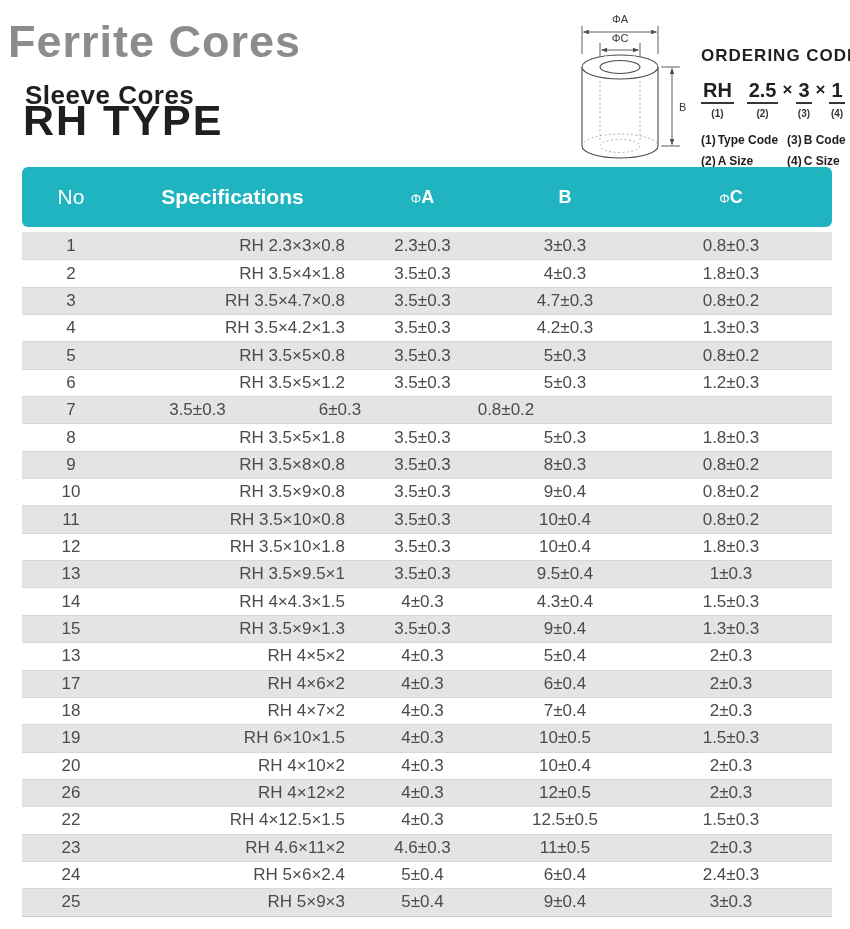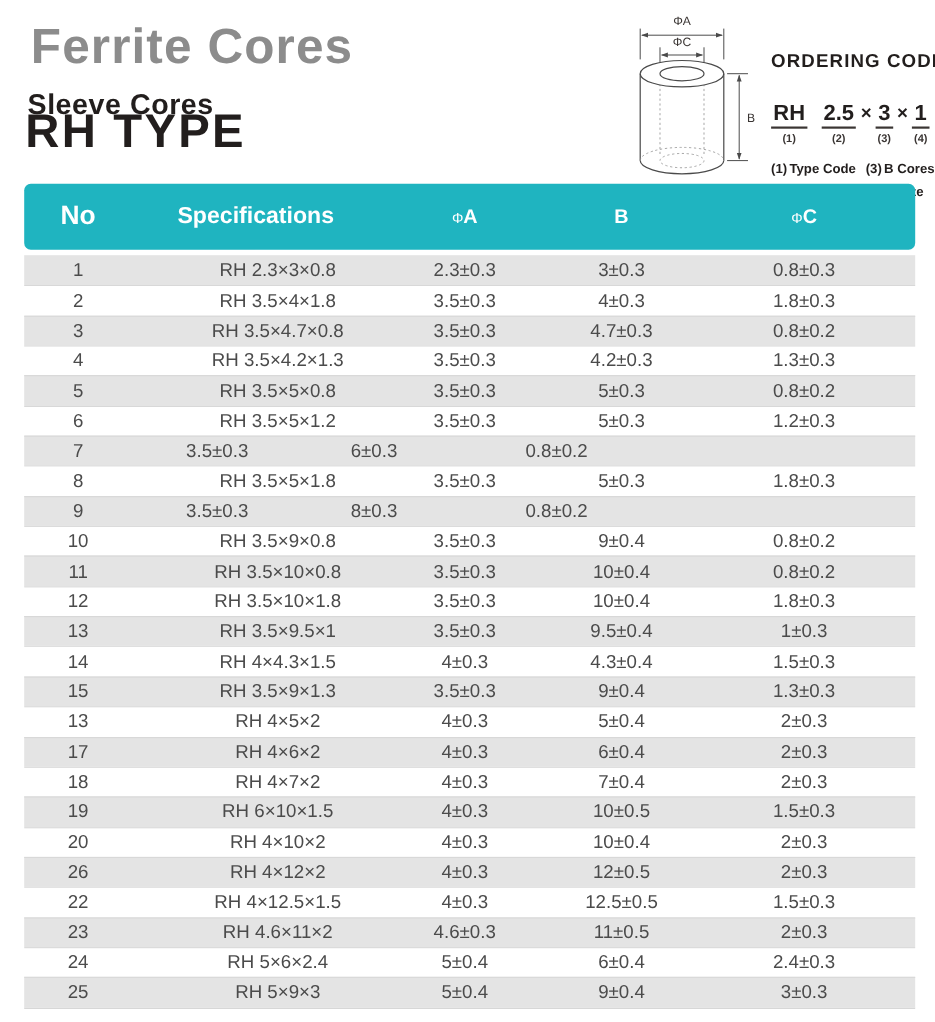--- a/index.html
+++ b/index.html
@@ -1,72 +1,72 @@
 <!DOCTYPE html>
 <html><head>
 <meta charset="utf-8">
 <style>
   * { margin:0; padding:0; box-sizing:border-box; }
   html,body { width:850px; height:929px; background:#ffffff; overflow:hidden;
               font-family:"Liberation Sans", sans-serif; }
   .canvas { position:relative; width:850px; height:929px; background:#fff; }
 
   
-  .title-main { position:absolute; left:28px; top:16px; font-size:45px; font-weight:bold;
+  .title-main { position:absolute; left:8px; top:16px; font-size:45px; font-weight:bold;
                 color:#8c8c8c; letter-spacing:1px; }
   .title-sub  { position:absolute; left:25px; top:80px; font-size:26px; font-weight:bold;
                 color:#221e1d; letter-spacing:0.5px; }
   .title-type { position:absolute; left:23px; top:96px; font-size:43px; font-weight:bold;
                 color:#221e1d; letter-spacing:2px; }
 
   
   .diagram { position:absolute; left:558px; top:10px; width:148px; height:155px; }
   .diagram svg { width:100%; height:100%; }
 
   
   .ordering { position:absolute; left:701px; top:46px; width:148px; color:#221e1d; }
   .oc-title { font-size:17px; font-weight:bold; letter-spacing:1px; white-space:nowrap; }
-  .oc-code  { margin-top:26px; display:flex; align-items:flex-start; }
+  .oc-code  { margin-top:13px; display:flex; align-items:flex-start; }
   .oc-seg   { display:flex; flex-direction:column; align-items:center; }
   .oc-val   { font-size:20px; font-weight:bold; line-height:22px; padding:0 2px 1px 2px;
               border-bottom:2px solid #3a3533; }
   .oc-x     { font-size:17px; font-weight:bold; line-height:22px; padding:0 4px; }
   .oc-num   { font-size:10px; font-weight:bold; margin-top:4px; color:#3a3533; }
   .oc-legend { margin-top:14px; display:grid; grid-template-columns:86px auto;
                row-gap:7px; }
   .oc-leg-item { font-size:12px; font-weight:bold; white-space:nowrap; }
   .oc-key { margin-right:2px; }
 
   
   .tbl { position:absolute; left:22px; top:167px; width:810px; }
   .tbl-header { width:810px; height:60px; background:#1fb4c0; border-radius:6px;
                 display:flex; color:#ffffff; }
   .h-no   { width:98px;  display:flex; align-items:center; justify-content:center;
-            font-size:24px; font-weight:bold; }
+            font-size:21px; font-weight:normal; }
   .h-spec { width:225px; display:flex; align-items:center; justify-content:center;
             font-size:21px; font-weight:bold; }
   .h-dims { width:487px; display:flex; flex-direction:column; }
   .h-dims-title { height:29px; display:flex; align-items:center; justify-content:center;
                   font-size:18px; font-weight:bold;
                   border-bottom:1px solid rgba(255,255,255,0.85);
                   margin:0 2px 0 8px; }
   .h-dims-sub { flex:1; display:flex; align-items:center; }
   .h-sub-a { width:155px; text-align:center; }
   .h-sub-b { width:130px; text-align:center; }
   .h-sub-c { width:202px; text-align:center; }
   .h-sym  { font-size:13px; font-weight:normal; }
   .h-letter { font-size:18px; font-weight:bold; }
 
   .tbl-body { margin-top:5px; width:810px; border-bottom:1px solid #c7c7c7; }
   .row { display:flex; height:27.35px; align-items:center;
          border-top:1px solid #d8d8d8; font-size:17px; color:#4b4b4b; }
   .row:first-child { border-top:none; }
   .row.alt { background:#e4e4e4; }
   .c-no   { width:98px; text-align:center; }
-  .c-spec { width:225px; text-align:center; padding-left:40px; }
+  .c-spec { width:225px; text-align:right; padding-left:40px; }
   .c-a    { width:155px; text-align:center; }
   .c-b    { width:130px; text-align:center; }
   .c-c    { width:202px; text-align:center; }
 </style>
 </head>
 <body>
 
 <div class="canvas">
 
   <div class="title-main">Ferrite Cores</div>
@@ -126,21 +126,21 @@
         <span class="oc-num">(3)</span>
       </div>
       <span class="oc-x">×</span>
       <div class="oc-seg">
         <span class="oc-val">1</span>
         <span class="oc-num">(4)</span>
       </div>
     </div>
     <div class="oc-legend">
       <div class="oc-leg-item"><span class="oc-key">(1)</span><span>Type Code</span></div>
-      <div class="oc-leg-item"><span class="oc-key">(3)</span><span>B Cores</span></div>
+      <div class="oc-leg-item"><span class="oc-key">(3)</span><span>B Code</span></div>
       <div class="oc-leg-item"><span class="oc-key">(2)</span><span>A Size</span></div>
       <div class="oc-leg-item"><span class="oc-key">(4)</span><span>C Size</span></div>
     </div>
   </div>
 
   <div class="tbl">
     <div class="tbl-header">
       <div class="h-no">No</div>
       <div class="h-spec">Specifications</div>
       <div class="h-dims">
@@ -202,20 +202,21 @@
         </div>
         <div class="row">
           <div class="c-no">8</div>
           <div class="c-spec">RH 3.5×5×1.8</div>
           <div class="c-a">3.5±0.3</div>
           <div class="c-b">5±0.3</div>
           <div class="c-c">1.8±0.3</div>
         </div>
         <div class="row alt">
           <div class="c-no">9</div>
+          <div class="c-spec">RH 3.5×8×0.8</div>
           <div class="c-a">3.5±0.3</div>
           <div class="c-b">8±0.3</div>
           <div class="c-c">0.8±0.2</div>
         </div>
         <div class="row">
           <div class="c-no">10</div>
           <div class="c-spec">RH 3.5×9×0.8</div>
           <div class="c-a">3.5±0.3</div>
           <div class="c-b">9±0.4</div>
           <div class="c-c">0.8±0.2</div>

